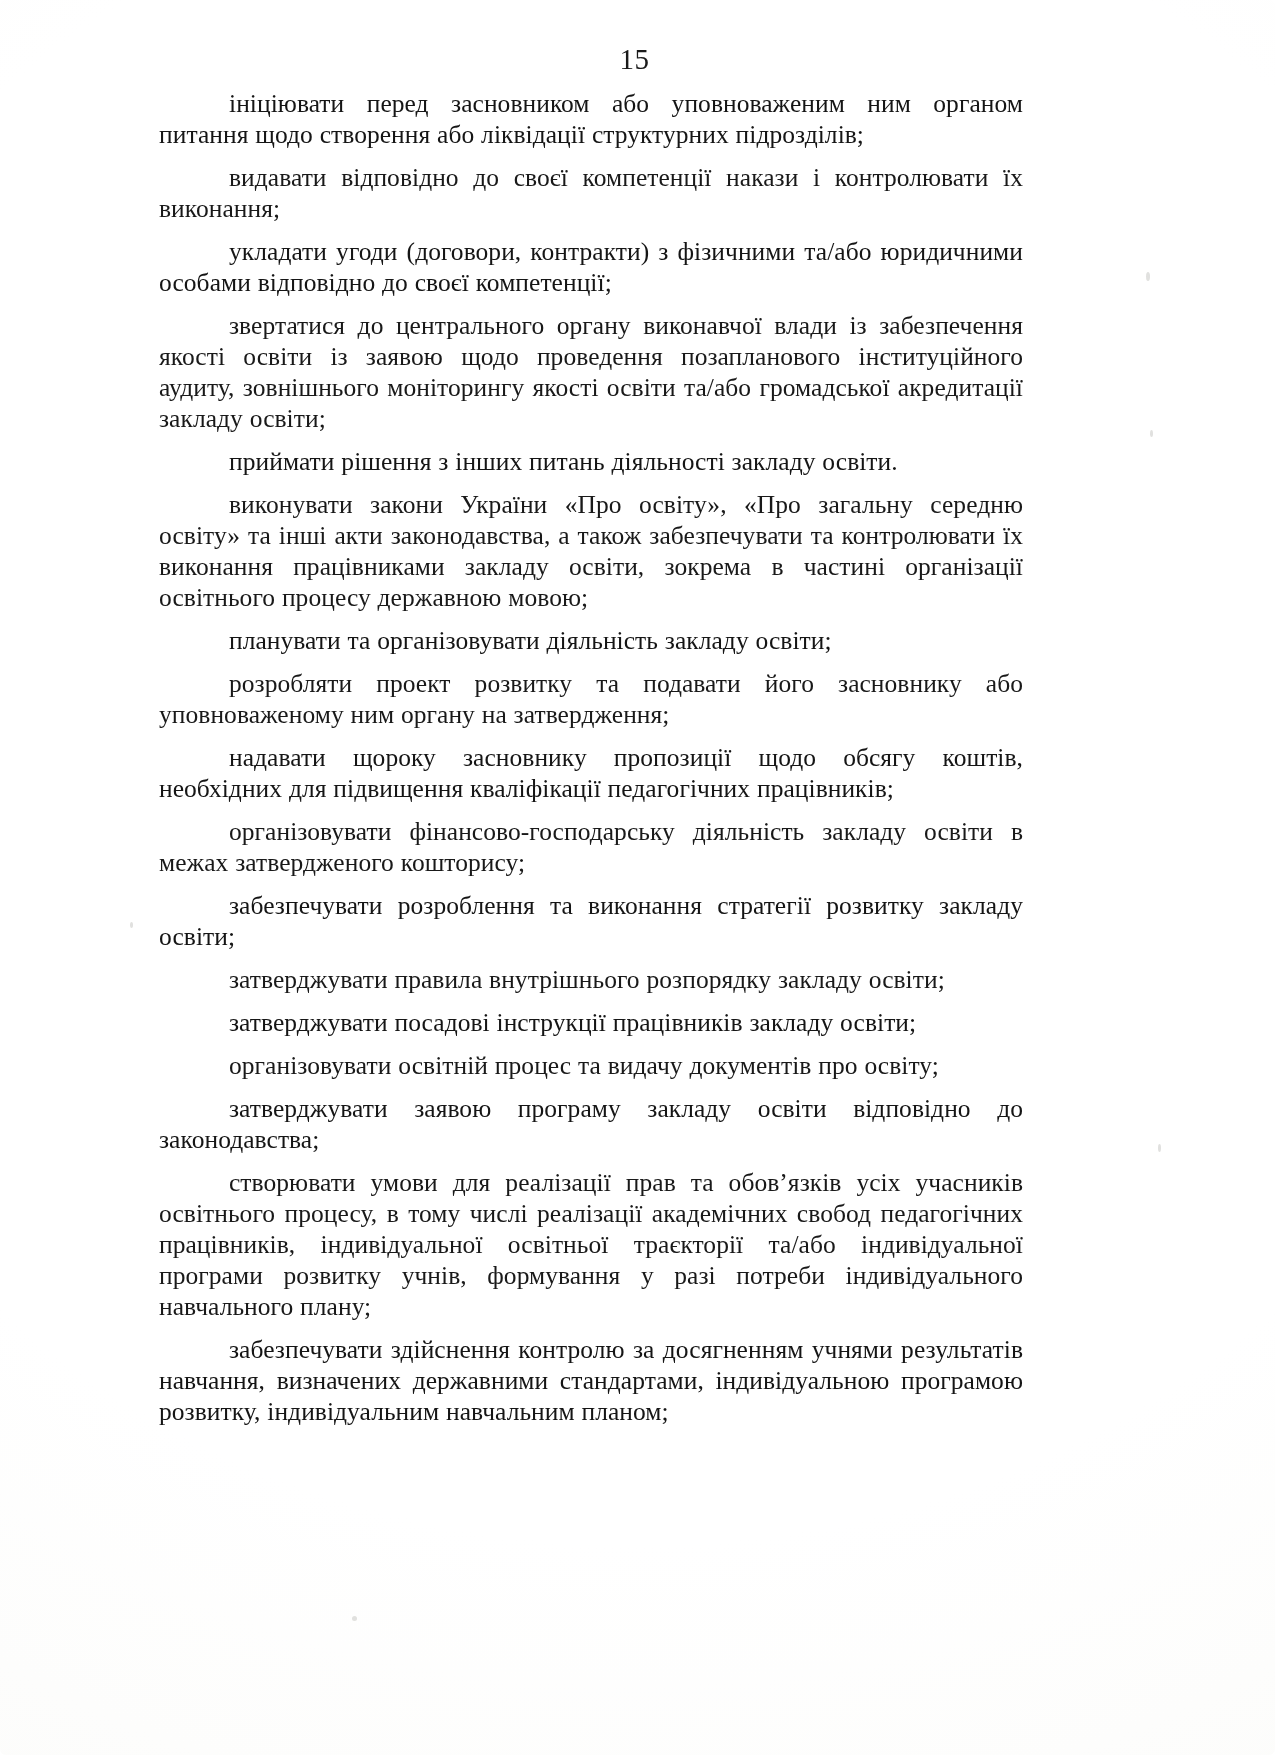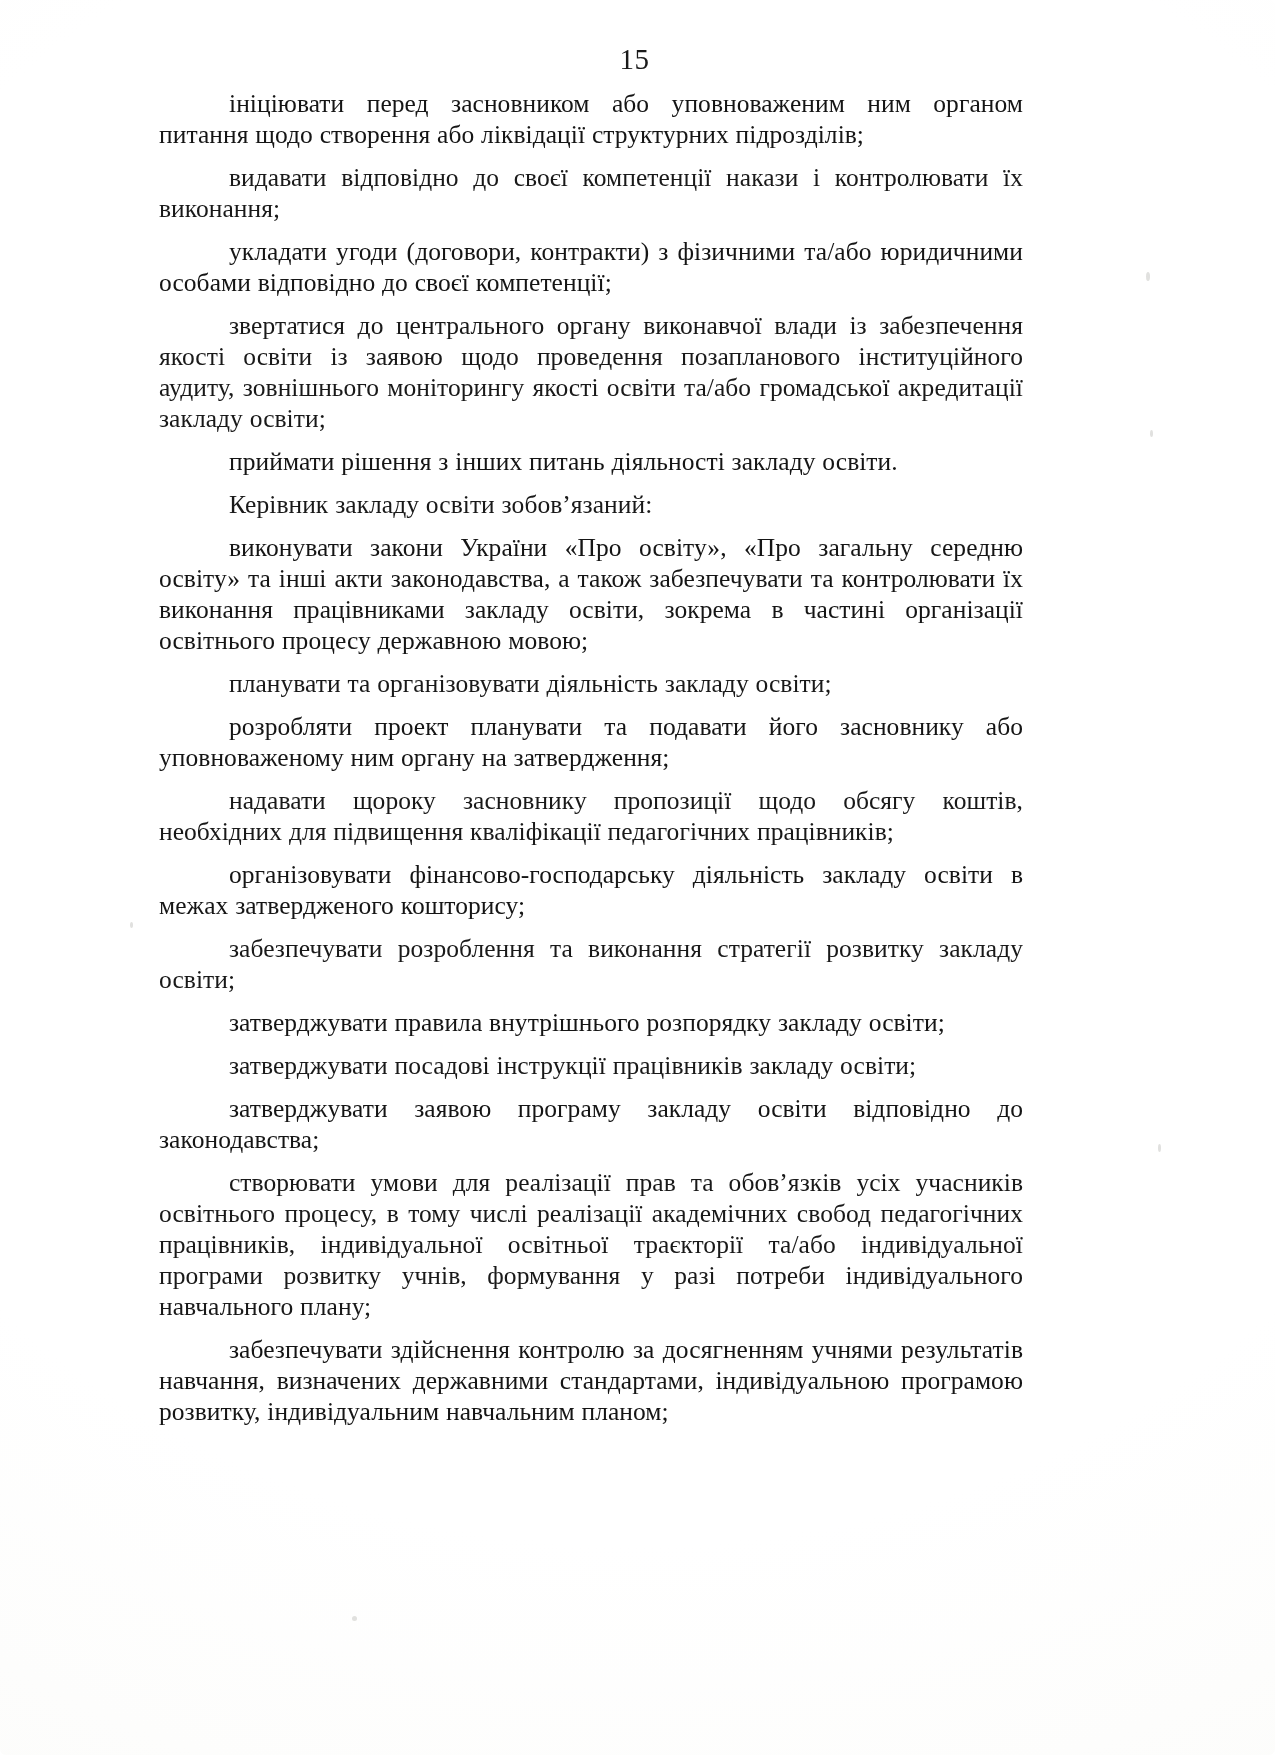--- a/index.html
+++ b/index.html
@@ -76,29 +76,29 @@
 <div class="page">
 
   <div class="page-number">15</div>
 
   <div class="body-copy">
     <p class="para">ініціювати перед засновником або уповноваженим ним органом питання щодо створення або ліквідації структурних підрозділів;</p>
     <p class="para">видавати відповідно до своєї компетенції накази і контролювати їх виконання;</p>
     <p class="para">укладати угоди (договори, контракти) з фізичними та/або юридичними особами відповідно до своєї компетенції;</p>
     <p class="para">звертатися до центрального органу виконавчої влади із забезпечення якості освіти із заявою щодо проведення позапланового інституційного аудиту, зовнішнього моніторингу якості освіти та/або громадської акредитації закладу освіти;</p>
     <p class="para">приймати рішення з інших питань діяльності закладу освіти.</p>
-    <p class="para">Керівник закладу освіти зобов’язаний:</p>
     <p class="para">виконувати закони України «Про освіту», «Про загальну середню освіту» та інші акти законодавства, а також забезпечувати та контролювати їх виконання працівниками закладу освіти, зокрема в частині організації освітнього процесу державною мовою;</p>
     <p class="para">планувати та організовувати діяльність закладу освіти;</p>
-    <p class="para">розробляти проект планувати та подавати його засновнику або уповноваженому ним органу на затвердження;</p>
+    <p class="para">розробляти проект розвитку та подавати його засновнику або уповноваженому ним органу на затвердження;</p>
     <p class="para">надавати щороку засновнику пропозиції щодо обсягу коштів, необхідних для підвищення кваліфікації педагогічних працівників;</p>
     <p class="para">організовувати фінансово-господарську діяльність закладу освіти в межах затвердженого кошторису;</p>
     <p class="para">забезпечувати розроблення та виконання стратегії розвитку закладу освіти;</p>
     <p class="para">затверджувати правила внутрішнього розпорядку закладу освіти;</p>
     <p class="para">затверджувати посадові інструкції працівників закладу освіти;</p>
+    <p class="para">організовувати освітній процес та видачу документів про освіту;</p>
     <p class="para">затверджувати заявою програму закладу освіти відповідно до законодавства;</p>
     <p class="para">створювати умови для реалізації прав та обов’язків усіх учасників освітнього процесу, в тому числі реалізації академічних свобод педагогічних працівників, індивідуальної освітньої траєкторії та/або індивідуальної програми розвитку учнів, формування у разі потреби індивідуального навчального плану;</p>
     <p class="para">забезпечувати здійснення контролю за досягненням учнями результатів навчання, визначених державними стандартами, індивідуальною програмою розвитку, індивідуальним навчальним планом;</p>
 
   </div>
 
   <span class="speck" style="left:1146px; top:272px;  width:4px; height:9px;"></span>
   <span class="speck" style="left:1150px; top:430px;  width:3px; height:7px;"></span>
   <span class="speck" style="left:130px;  top:922px;  width:3px; height:6px;"></span>
   <span class="speck" style="left:1158px; top:1144px; width:3px; height:8px;"></span>

